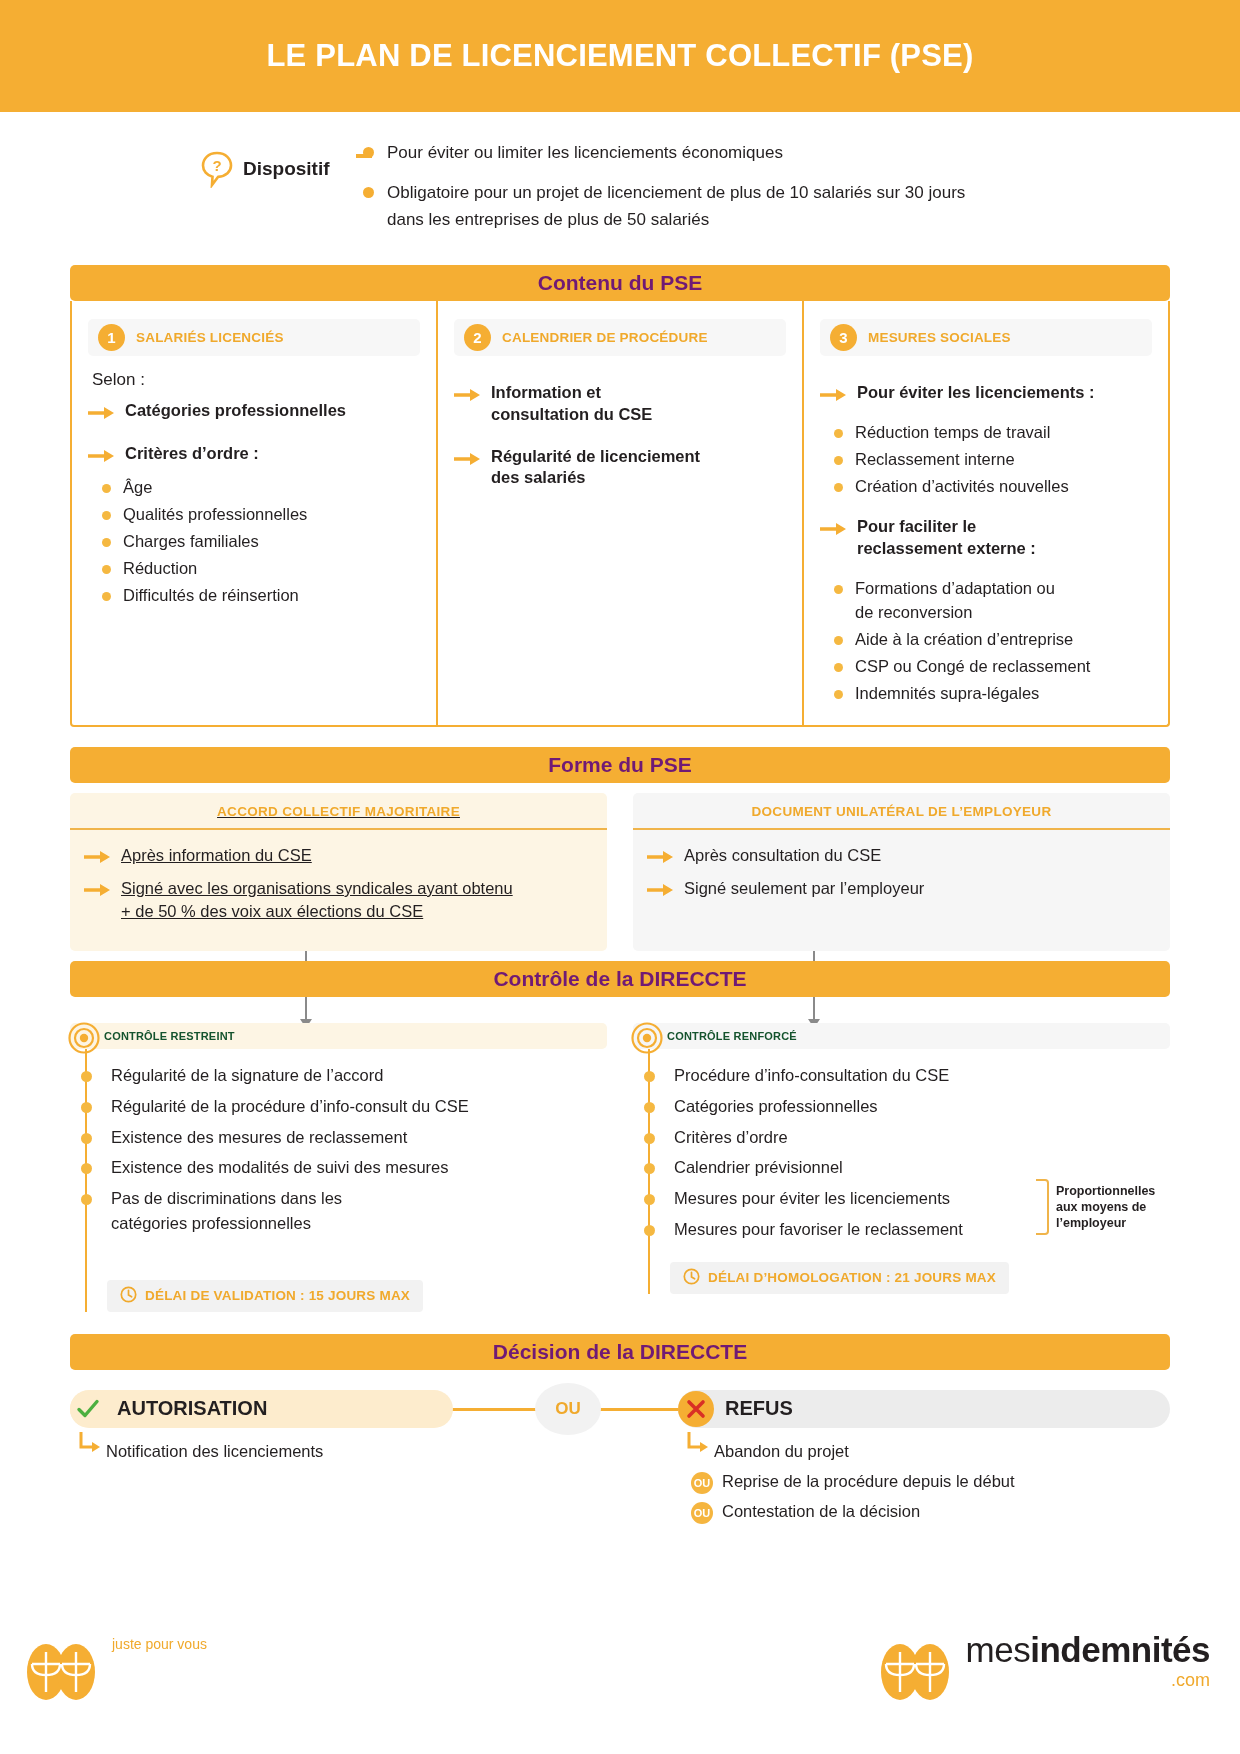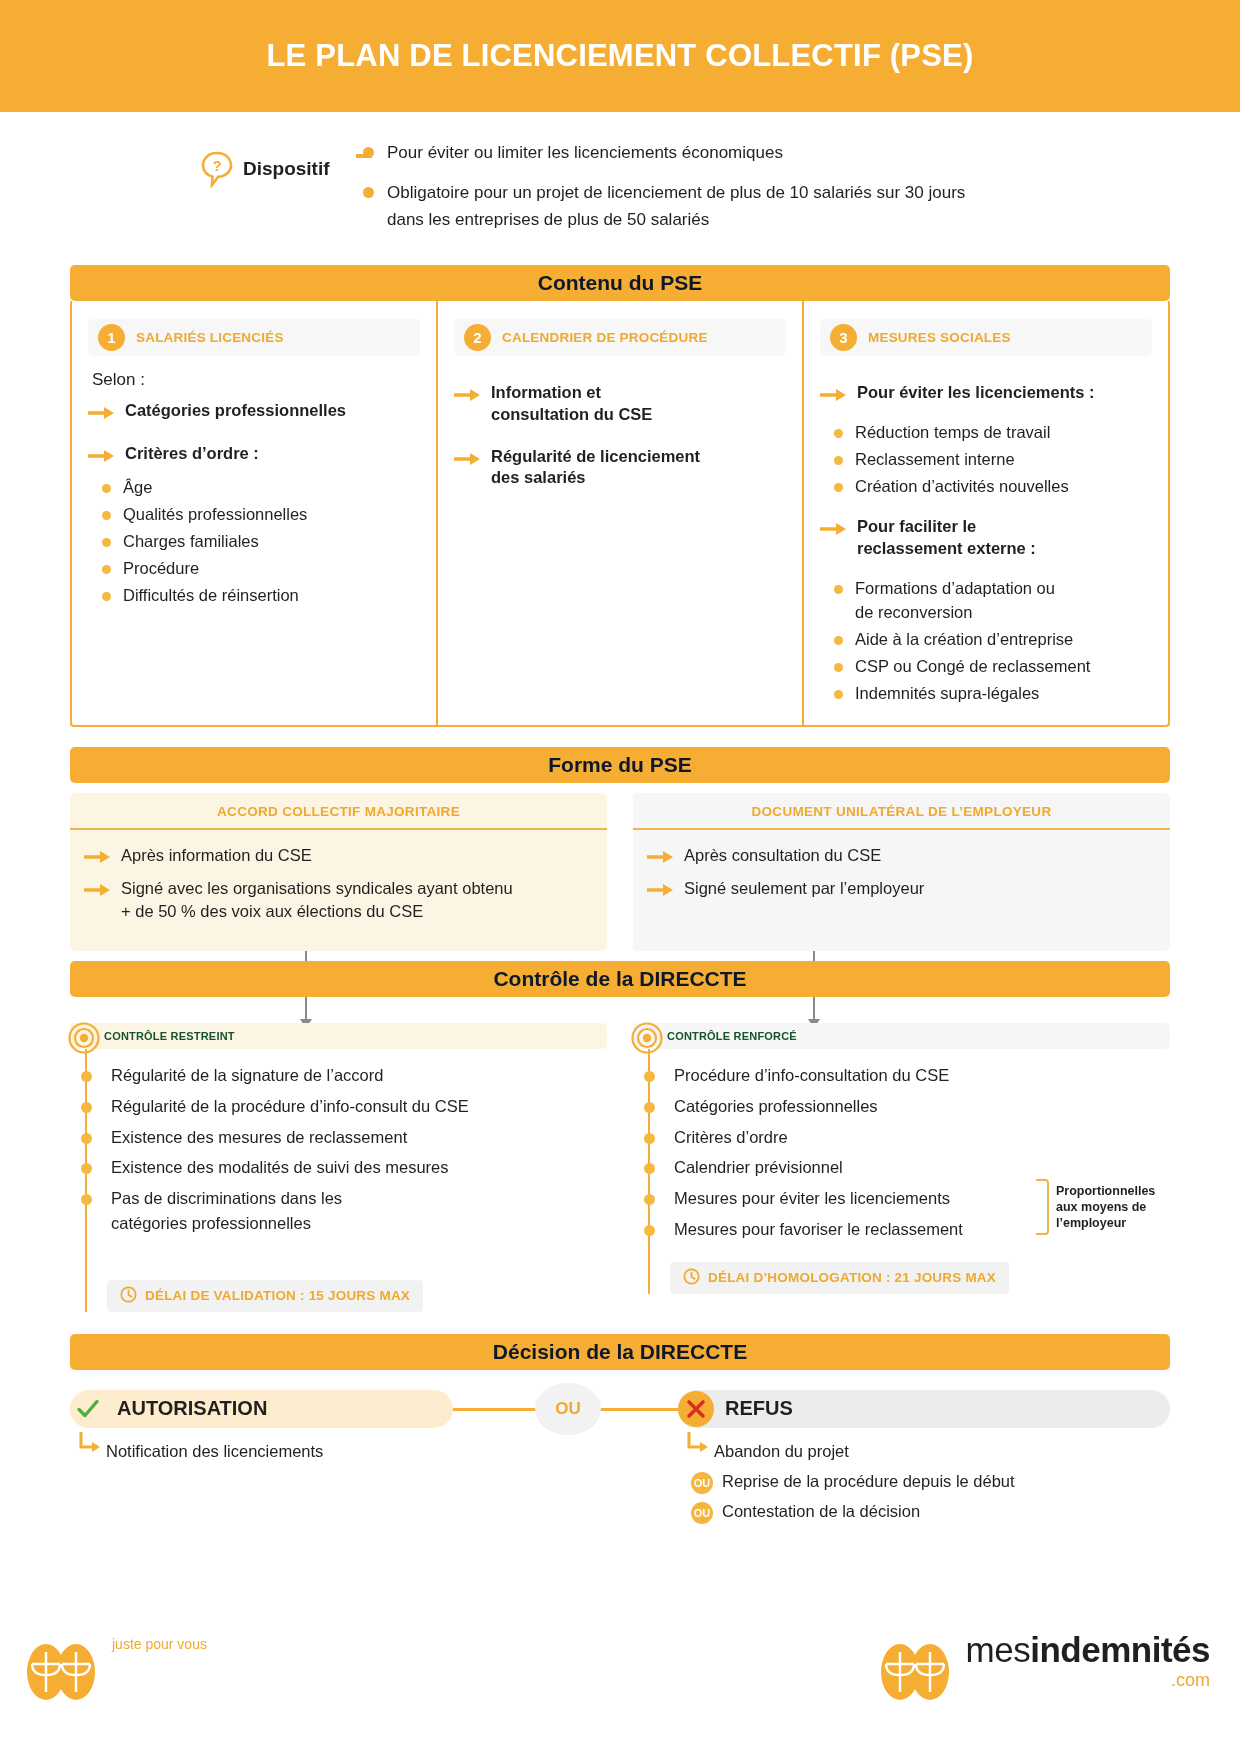--- a/index.html
+++ b/index.html
@@ -45,21 +45,21 @@
   .disp-item{display:flex;align-items:flex-start;margin-bottom:14px;}
   .disp-item .dot{
     width:11px;height:11px;border-radius:50%;background:#f5ae33;
     margin:7px 13px 0 0;flex:none;
   }
   .disp-item .t{font-size:17px;line-height:1.55;color:#231f20;}
   
   .banner{
     background:#f5ae33;border-radius:5px;
     height:36px;display:flex;align-items:center;justify-content:center;
-    color:#0f172a;font-size:21px;font-weight:bold;
+    color:#701a75;font-size:21px;font-weight:bold;
     margin:0 70px;
   }
   
   .contenu-wrap{
     margin:0 70px;
     border:2px solid #f5ae33;border-top:none;
     border-radius:0 0 4px 4px;
     display:flex;
     min-height:390px;
   }
@@ -87,21 +87,21 @@
     width:9px;height:9px;border-radius:50%;background:#f5b841;
     margin:8px 12px 0 0;flex:none;
   }
   .bullet-row .t{font-size:16.5px;line-height:1.45;}
   .gap{height:10px;}
   
   .forme-cols{
     margin:10px 70px 0 70px;display:flex;gap:26px;
   }
   .forme-box{flex:1;border-radius:5px;overflow:hidden;}
-  .forme-box.cream{background:#fdf5e4;}
+  .forme-box.cream{background:#fdf5e4;text-decoration:underline;}
   .forme-box.gray{background:#f6f6f6;}
   .forme-head{
     text-align:center;padding:11px 6px 9px 6px;
     color:#f0a92c;font-size:13.5px;font-weight:bold;letter-spacing:.3px;
     border-bottom:2px solid #f0b44a;
   }
   .forme-body{padding:14px 18px 18px 14px;}
   .forme-body .arrow-row .t{font-weight:normal;font-size:16.5px;line-height:1.4;}
   
   .connectors{position:relative;height:34px;margin:0 70px;}
@@ -257,21 +257,21 @@
       <div class="bullet-row">
           <span class="bd"></span>
           <span class="t">Qualités professionnelles</span>
         </div>
       <div class="bullet-row">
           <span class="bd"></span>
           <span class="t">Charges familiales</span>
         </div>
       <div class="bullet-row">
           <span class="bd"></span>
-          <span class="t">Procédure</span>
+          <span class="t">Réduction</span>
         </div>
       <div class="bullet-row">
           <span class="bd"></span>
           <span class="t">Difficultés de réinsertion</span>
         </div>
     </div>
 
     <div class="col">
       <div class="col-head">
         <span class="num">2</span>

